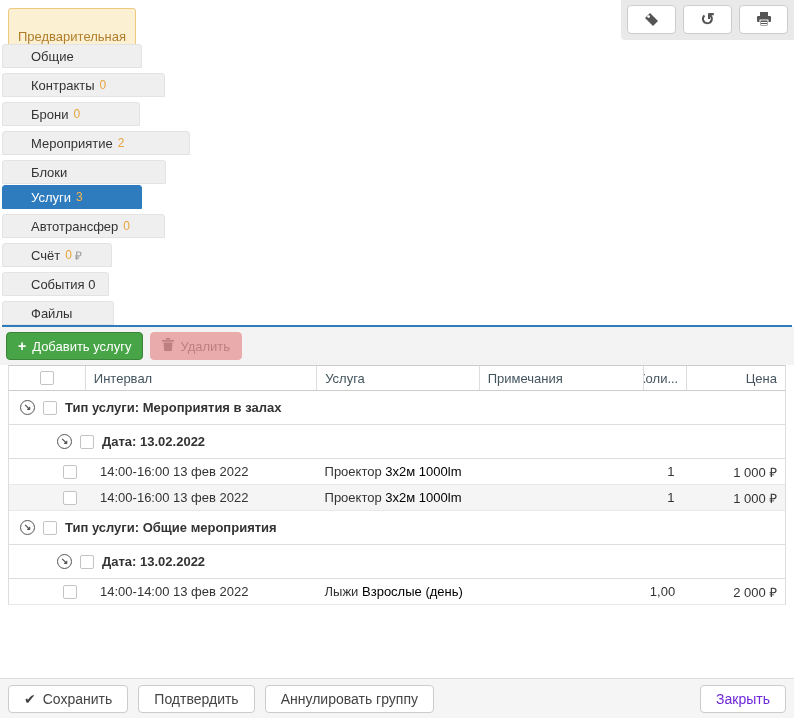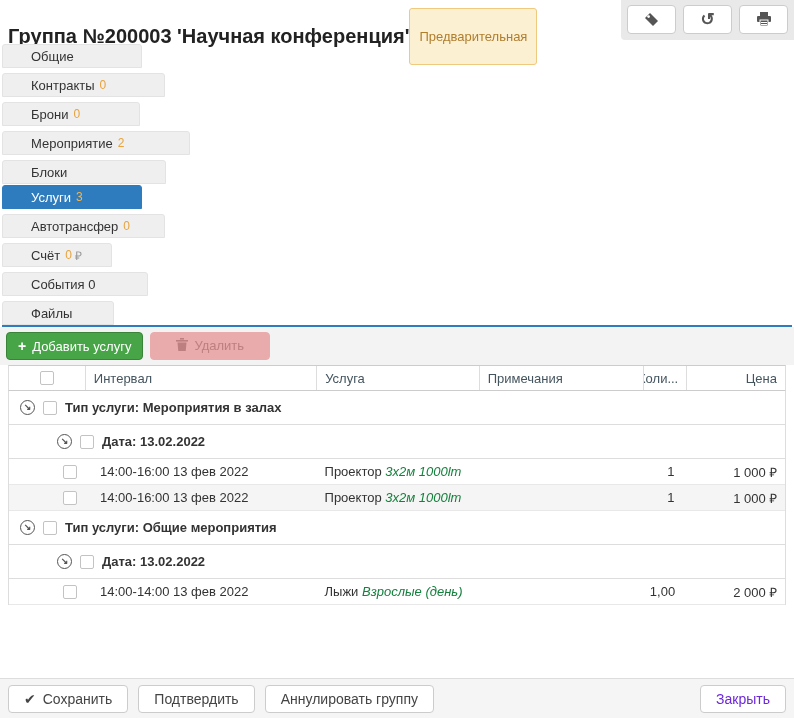--- a/index.html
+++ b/index.html
@@ -49,22 +49,22 @@
   
   .toolbar { background: #f3f3f3; padding: 5px 6px; display: flex; gap: 7px; }
   .btn-add {
     background: #47a447; border: 1px solid #398439; color: #fff;
     border-radius: 4px; padding: 5px 11px; font-size: 13px; display: flex;
     align-items: center; gap: 6px; cursor: pointer;
   }
   .btn-add .plus { font-weight: bold; font-size: 14px; }
   .btn-del {
     background: #e9abab; border: 1px solid #e9abab; color: #bd7f7f;
-    border-radius: 4px; padding: 5px 25px; font-size: 13px; display: flex;
-    align-items: flex-start; gap: 6px;
+    border-radius: 4px; padding: 5px 11px; font-size: 13px; display: flex;
+    align-items: center; gap: 6px;
   }
   
   .tbl { margin: 0 8px; width: 778px; }
   .trow { display: flex; align-items: center; }
   .thead {
     height: 26px; border-top: 1px solid #ccc; border-bottom: 1px solid #ccc;
     border-left: 1px solid #ddd; border-right: 1px solid #ddd; color: #44555f; justify-content: space-between;
   }
   .thead .cell { border-right: 1px solid #ddd; height: 100%; display: flex; align-items: center; }
   .thead .cell:last-child { border-right: none; }
@@ -75,21 +75,21 @@
   .c3 { width: 165px; }
   .c4 { width: 43px; text-align: right; justify-content: flex-end; }
   .c5 { width: 98px; text-align: right; justify-content: flex-end; }
   .tbody { border-left: 1px solid #ddd; border-right: 1px solid #ddd; }
   .grp { height: 34px; display: flex; align-items: center; gap: 8px; border-bottom: 1px solid #ddd; font-weight: bold; }
   .grp.type { padding-left: 11px; }
   .grp.date { padding-left: 48px; }
   .drow { height: 26px; display: flex; align-items: center; border-bottom: 1px solid #e8e8e8; gap: 12px; }
   .drow.alt { background: #f5f5f5; }
   .drow .c0 { justify-content: flex-end; padding-right: 3px; }
-  .muted { color: #15803d; font-style: italic; }
+  .muted { color: #000000; }
   .cb {
     width: 14px; height: 14px; background: #fff; border: 1px solid #c3c3c3;
     border-radius: 2px; display: inline-block; flex: none; cursor: pointer;
   }
   .circ {
     width: 15px; height: 15px; border: 1px solid #555; border-radius: 50%;
     display: inline-flex; align-items: center; justify-content: center;
     font-size: 9px; color: #555; flex: none; cursor: pointer; line-height: 1;
   }
   
@@ -103,21 +103,20 @@
     padding: 5px 15px; font-size: 14px; color: #444; display: flex;
     align-items: center; gap: 7px; cursor: pointer; white-space: nowrap;
   }
   .fbtn.close { margin-left: auto; color: #6d28d9; }
 </style>
 </head>
 <body>
 
 <div class="hdr">
   <div class="hdr-left">
-    <div class="title">Группа №200003 'Научная конференция'</div>
     <div class="badge">Предварительная</div>
   </div>
   <div class="hdr-actions">
     <div class="icon-btn">
       <span>
         <svg width="16" height="16" viewBox="0 0 16 16">
             <path d="M1 6 L6 1 L14 9 L9 14 Z" fill="#555"></path>
             <circle cx="4.6" cy="4.6" r="1.4" fill="#fff"></circle>
           </svg>
       </span>
@@ -167,21 +166,21 @@
     </div>
     <div class="tab" style="width:163px">
       <span>Автотрансфер</span>
         <span class="cnt">0</span>
     </div>
     <div class="tab" style="width:110px">
       <span>Счёт</span>
         <span class="cnt">0</span>
         <span class="sfx">₽</span>
     </div>
-    <div class="tab" style="width:146px">
+    <div class="tab" style="width:107px">
       <span>События 0</span>
     </div>
     <div class="tab" style="width:112px">
       <span>Файлы</span>
     </div>
   </div>
   <div class="tabs-underline"></div>
 </div>
 
 <div class="toolbar">

